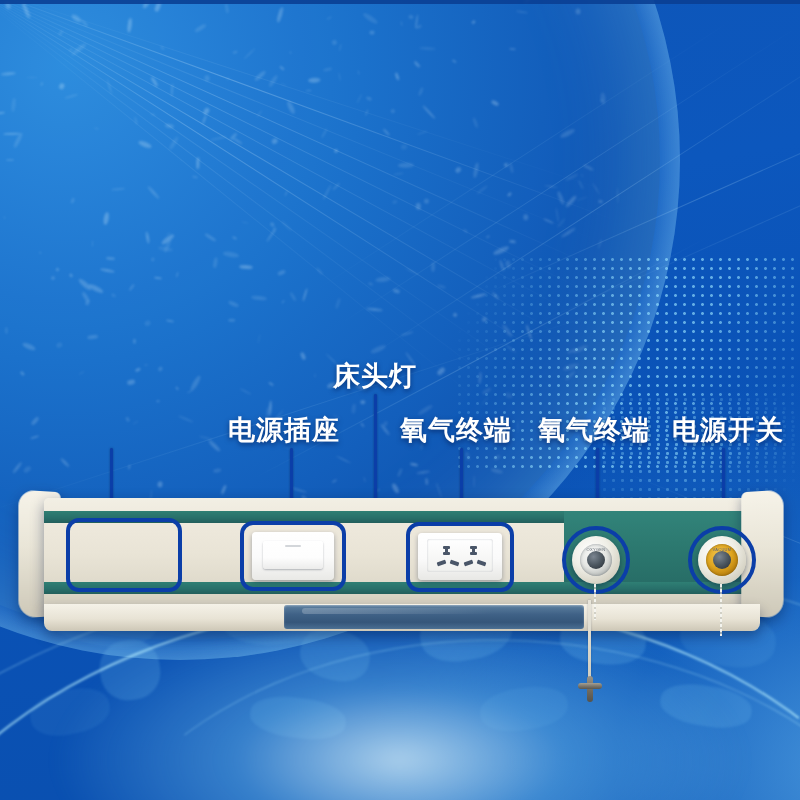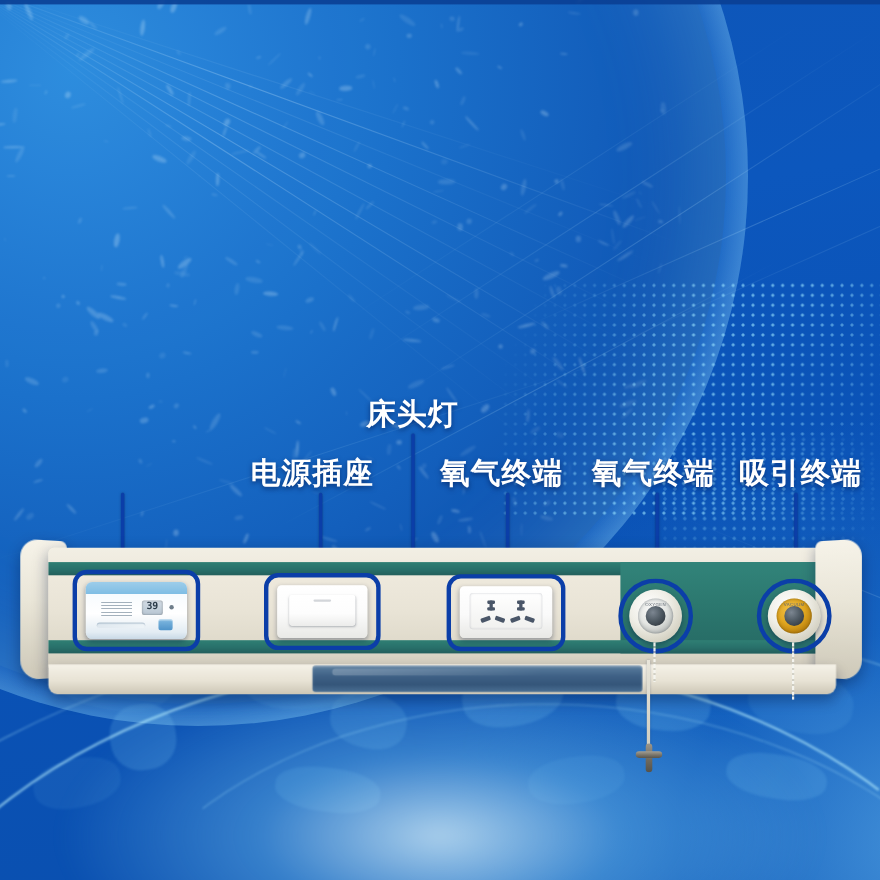--- a/index.html
+++ b/index.html
@@ -650,49 +650,41 @@
   <div class="bottom-glow"></div>
   <div class="halftone"></div>
   <div class="halftone2"></div>
   <div class="topbar"></div>
 
 
   <div class="callout" style="left:228px;top:412px;">电源插座</div>
   <div class="callout" style="left:333px;top:358px;">床头灯</div>
   <div class="callout" style="left:400px;top:412px;">氧气终端</div>
   <div class="callout" style="left:538px;top:412px;">氧气终端</div>
-  <div class="callout" style="left:672px;top:412px;">吸引终端</div>
+  <div class="callout" style="left:672px;top:412px;">电源开关</div>
 
   <div class="leader" style="left:110px;top:448px;height:80px;"></div>
   <div class="leader" style="left:290px;top:448px;height:82px;"></div>
   <div class="leader" style="left:374px;top:394px;height:216px;"></div>
   <div class="leader" style="left:460px;top:448px;height:84px;"></div>
   <div class="leader" style="left:596px;top:448px;height:78px;"></div>
   <div class="leader" style="left:722px;top:448px;height:78px;"></div>
 
   <div class="panel-wrap">
     <div class="cap left"></div>
     <div class="panel-body">
       <div class="stripe top"></div>
       <div class="teal-field"></div>
       <div class="stripe bot"></div>
     </div>
     <div class="cap right"></div>
     <div class="rail"></div>
     <div class="slider"></div>
   </div>
 
-  <div class="intercom">
-    <div class="cap-top"></div>
-    <div class="grille"></div>
-    <div class="display">39</div>
-    <div class="dot-led"></div>
-    <div class="strip"></div>
-    <div class="btn-blue"></div>
-  </div>
   <div class="hl-box" style="left:66px;top:518px;width:116px;height:74px;"></div>
 
   <div class="switch-plate">
     <div class="rocker"></div>
   </div>
   <div class="hl-box" style="left:240px;top:521px;width:106px;height:70px;"></div>
 
   <div class="socket">
     <div class="face">
       <div class="vslot" style="left:18px;top:7px;"></div>

